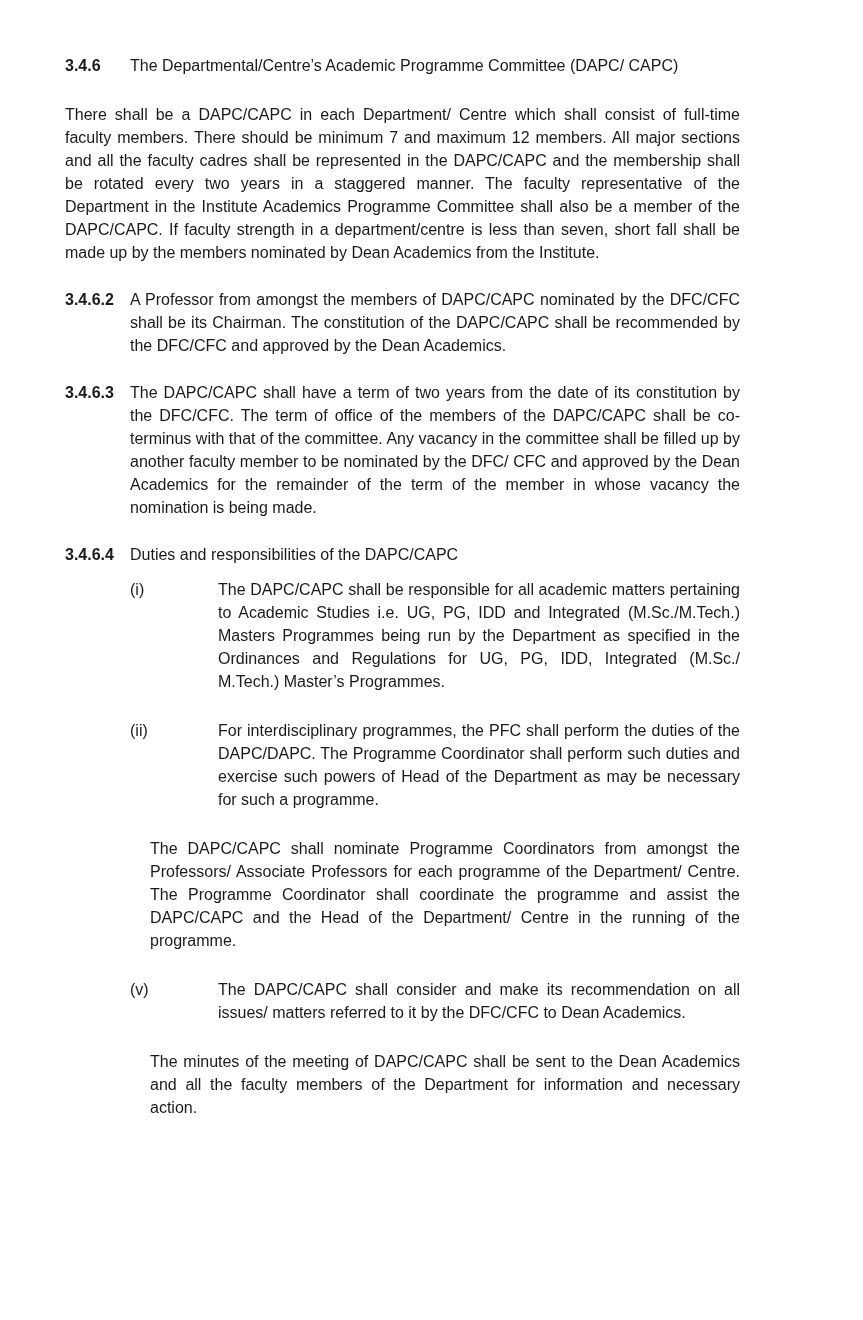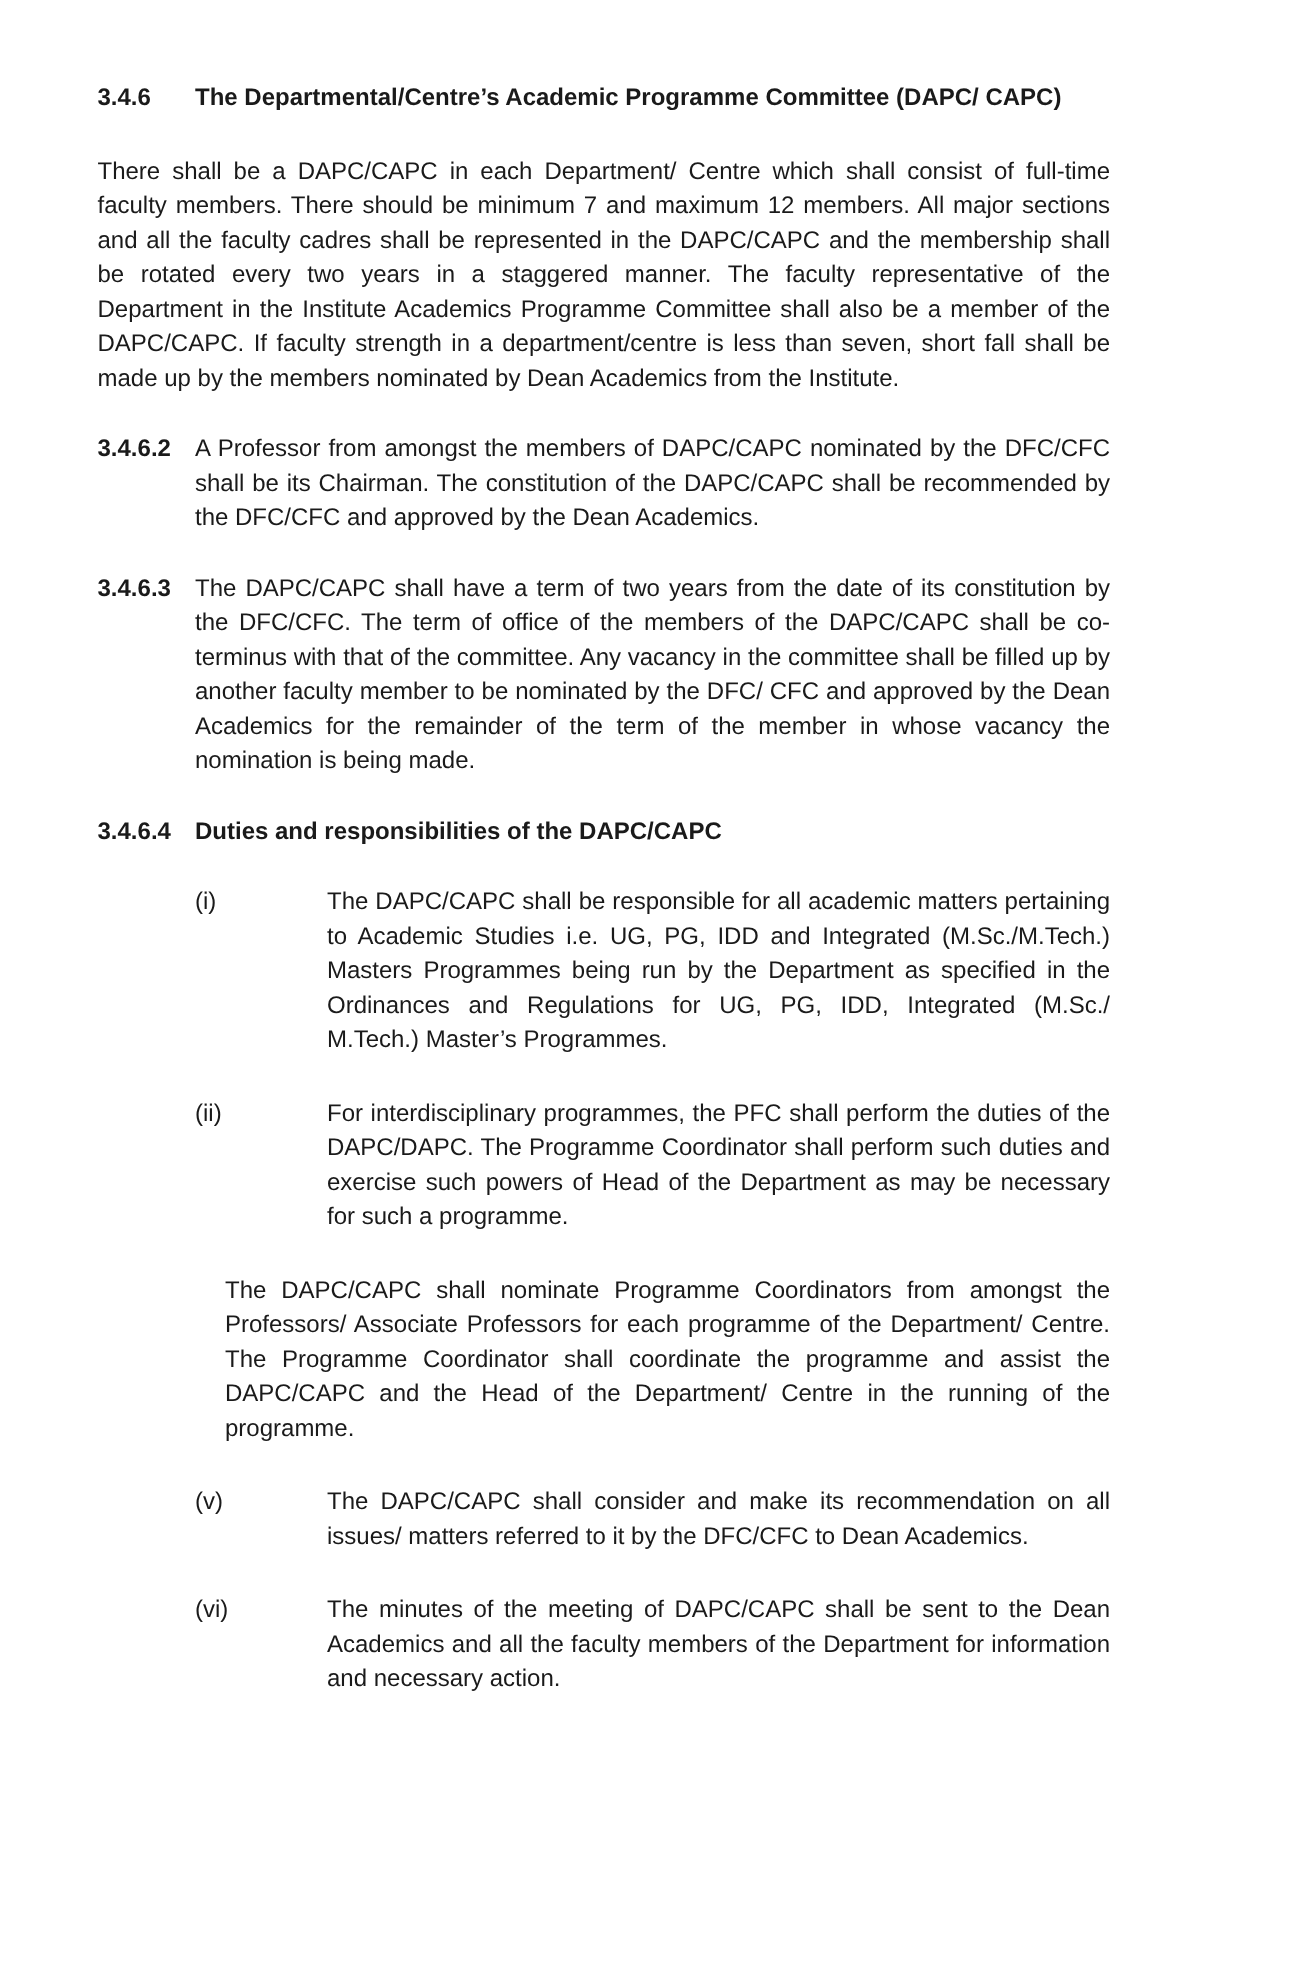--- a/index.html
+++ b/index.html
@@ -23,41 +23,41 @@
   }
   .num {
     flex: 0 0 65px;
     font-weight: 700;
   }
   .body-text {
     flex: 1;
     text-align: justify;
   }
   .heading .body-text {
-    font-weight: 700;
+    font-weight: 400;
     text-align: left;
   }
   .duty {
     display: flex;
     margin-left: 65px;
     margin-bottom: 26px;
     font-size: 16px;
     line-height: 23px;
   }
   .duty-marker {
     flex: 0 0 68px;
     font-weight: 400;
   }
   .duty-text {
     flex: 1;
     text-align: justify;
     margin-left: 20px;
   }
   .heading-first { margin-bottom: 26px; }
-  .heading-duties { margin-bottom: 24px; }
+  .heading-duties { margin-bottom: 12px; }
 </style>
 </head>
 <body>
 
 <div class="page">
 
   <div class="para heading heading-first">
     <div class="num">3.4.6</div>
     <div class="body-text">The Departmental/Centre’s Academic Programme Committee (DAPC/ CAPC)</div>
   </div>
@@ -97,19 +97,18 @@
       <div class="duty-text">The DAPC/CAPC shall nominate Programme Coordinators from amongst the Professors/ Associate Professors for each programme of the Department/ Centre. The Programme Coordinator shall coordinate the programme and assist the DAPC/CAPC and the Head of the Department/ Centre in the running of the programme.</div>
     </div>
 
 
     <div class="duty">
       <div class="duty-marker">(v)</div>
       <div class="duty-text">The DAPC/CAPC shall consider and make its recommendation on all issues/ matters referred to it by the DFC/CFC to Dean Academics.</div>
     </div>
 
     <div class="duty">
-      <div class="duty-marker">(vi)</div>
       <div class="duty-text">The minutes of the meeting of DAPC/CAPC shall be sent to the Dean Academics and all the faculty members of the Department for information and necessary action.</div>
     </div>
 
   </div>
 
 </div>
 
 </body></html>

